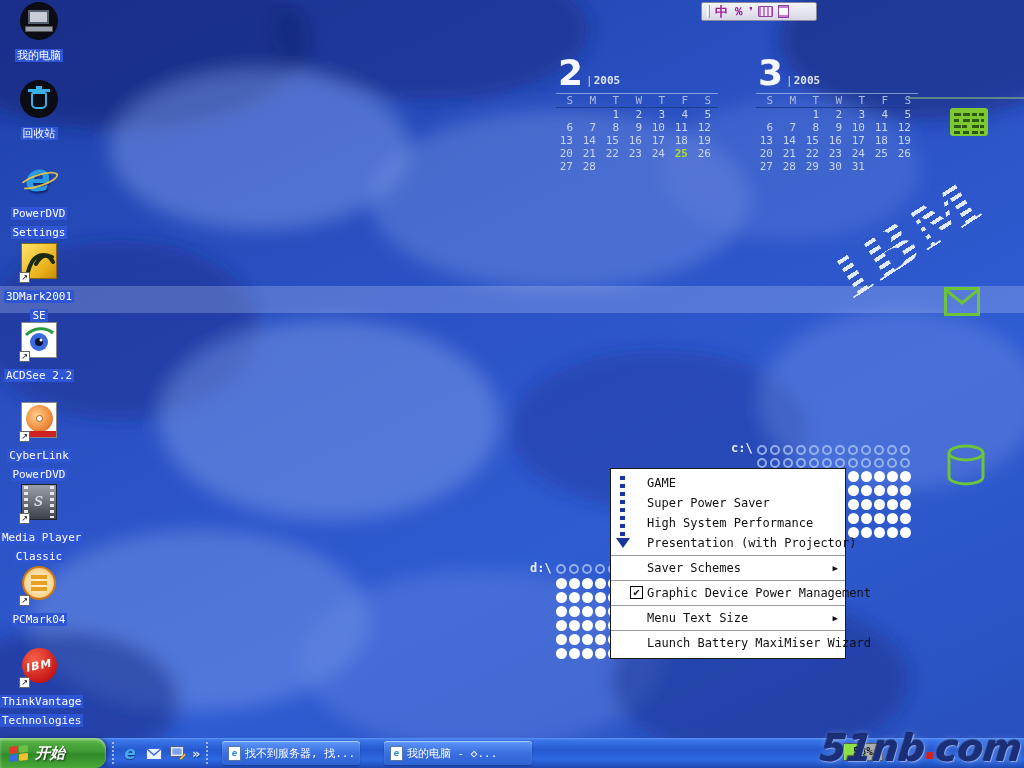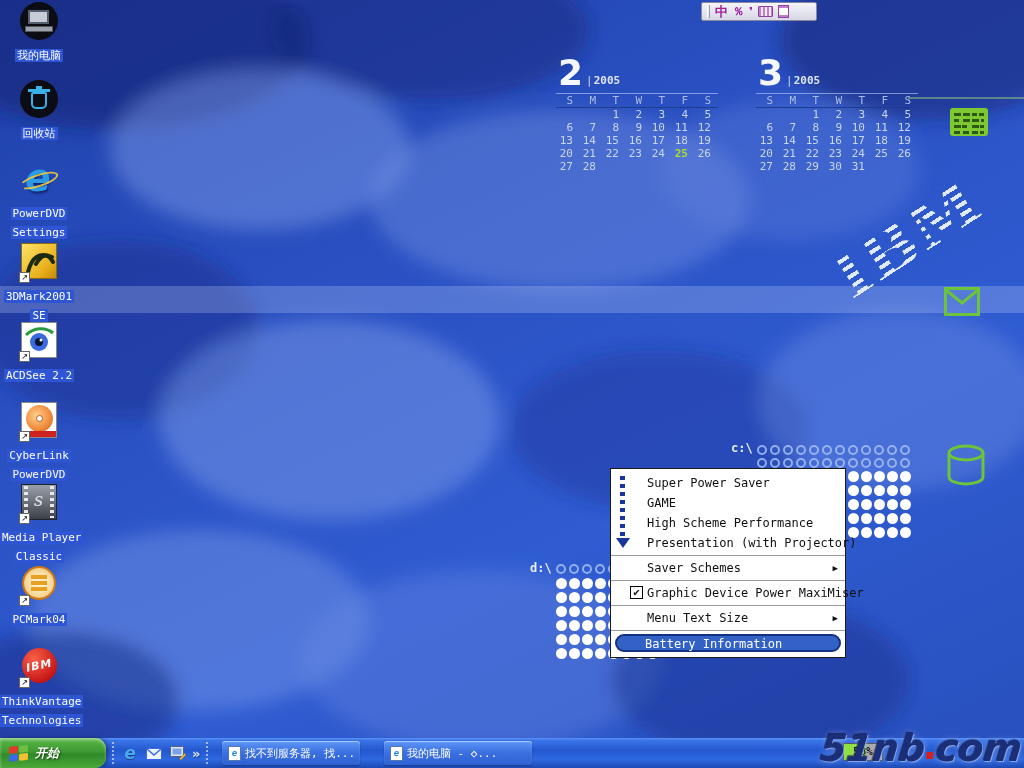--- a/index.html
+++ b/index.html
@@ -77,21 +77,21 @@
   .menu-arrow::after { content:""; position:absolute; left:-4px; top:62px; border-left:7px solid transparent;
     border-right:7px solid transparent; border-top:10px solid #16369c; }
 
   
   .taskbar { position:absolute; left:0; top:738px; width:1024px; height:30px; z-index:10;
     background:linear-gradient(#5a93f5 0%, #3a74e8 8%, #2458cf 40%, #2e68e0 72%, #1c49b4 100%); }
   .startbtn { position:absolute; left:0; top:0; width:106px; height:30px; border-radius:0 11px 11px 0;
     background:linear-gradient(#58b845 0%, #3f9a33 45%, #2f8a28 55%, #4aa838 100%);
     box-shadow:inset 0 2px 3px rgba(255,255,255,.45), 2px 0 4px rgba(0,0,0,.35);
     display:flex; align-items:center; gap:6px; padding-left:8px; }
-  .start-label { color:#fff; font-weight:bold; font-style:italic; font-size:12px;
+  .start-label { color:#fff; font-weight:bold; font-style:italic; font-size:15px;
     text-shadow:1px 1px 2px rgba(0,0,0,.6); }
   .ql { position:absolute; top:0; height:30px; display:flex; align-items:center; }
   .ql-sep { width:4px; height:22px; margin:0 3px;
     background:repeating-linear-gradient(180deg, rgba(255,255,255,.55) 0 2px, transparent 2px 4px);
     background-size:2px 100%; background-repeat:no-repeat; background-position:1px 0; }
   .qlicon { width:20px; height:20px; margin:0 2px; display:flex; align-items:center; justify-content:center; }
   .chev { color:#dfe9ff; font-size:13px; font-weight:bold; margin:0 2px; text-shadow:1px 1px 1px rgba(0,0,0,.4); }
   .taskbtn { position:absolute; top:3px; height:24px; border-radius:3px;
     background:linear-gradient(#5e97f8,#3a6fe0 50%,#2f62d4); box-shadow:inset 0 1px 1px rgba(255,255,255,.5), 0 1px 2px rgba(0,0,0,.3);
     color:#fff; font-size:11px; font-family:"DejaVu Sans Mono", monospace;
@@ -558,36 +558,36 @@
         <div>
           <div><span class="lbl">ThinkVantage</span></div>
           <div><span class="lbl">Technologies</span></div>
         </div>
       </div>
     </div>
 
   <div id="pmenu" class="pmenu">
     <div class="menu-arrow"></div>
   <div class="group">
+        <div class="pmi"><span>GAME</span></div>
         <div class="pmi"><span>Super Power Saver</span></div>
-        <div class="pmi"><span>GAME</span></div>
-        <div class="pmi"><span>High Scheme Performance</span></div>
+        <div class="pmi"><span>High System Performance</span></div>
         <div class="pmi"><span>Presentation (with Projector)</span></div>
       </div>
       <div class="group">
         <div class="pmi"><span>Saver Schemes</span><span class="sub">▶</span></div>
       </div>
       <div class="group">
-        <div class="pmi" style="padding-left: 36px;"><span class="chk">✔</span><span>Graphic Device Power MaxiMiser</span></div>
+        <div class="pmi" style="padding-left: 36px;"><span class="chk">✔</span><span>Graphic Device Power Management</span></div>
       </div>
       <div class="group">
         <div class="pmi"><span>Menu Text Size</span><span class="sub">▶</span></div>
       </div>
       <div class="group">
-        <div class="pmi sel"><span>Battery Information</span></div>
+        <div class="pmi"><span>Launch Battery MaxiMiser Wizard</span></div>
       </div>
     </div>
 
   <div class="taskbar">
     <div class="startbtn">
       <svg width="21" height="20">
         <g transform="skewY(-6) translate(0,3)">
           <rect x="1" y="1" width="9" height="7" rx="1.5" fill="#e03a2a"></rect>
           <rect x="11" y="1" width="9" height="7" rx="1.5" fill="#6fbe44"></rect>
           <rect x="1" y="9" width="9" height="7" rx="1.5" fill="#3a6ae0"></rect>

